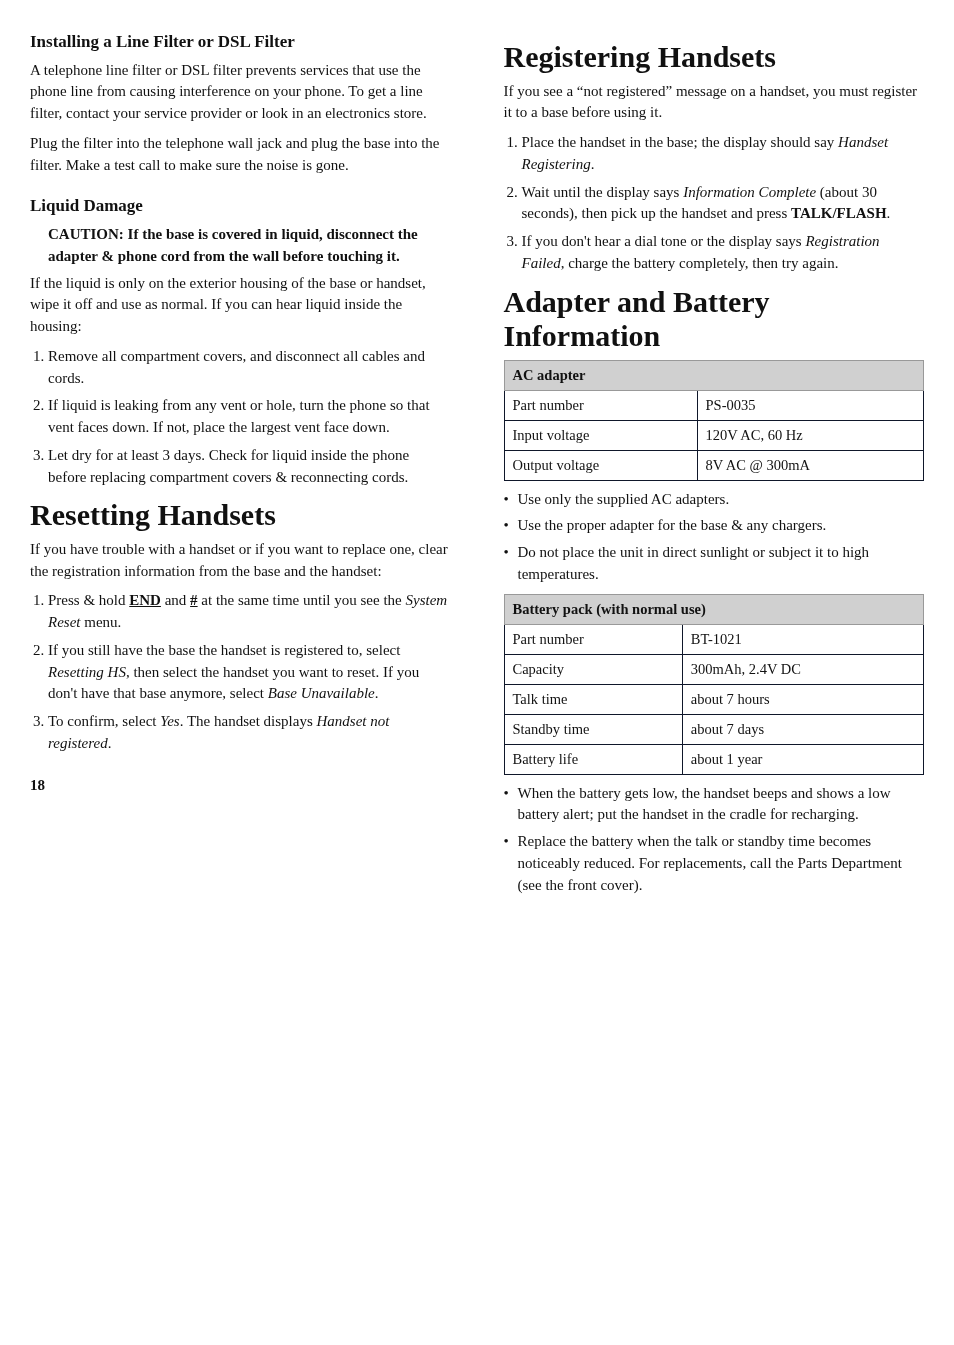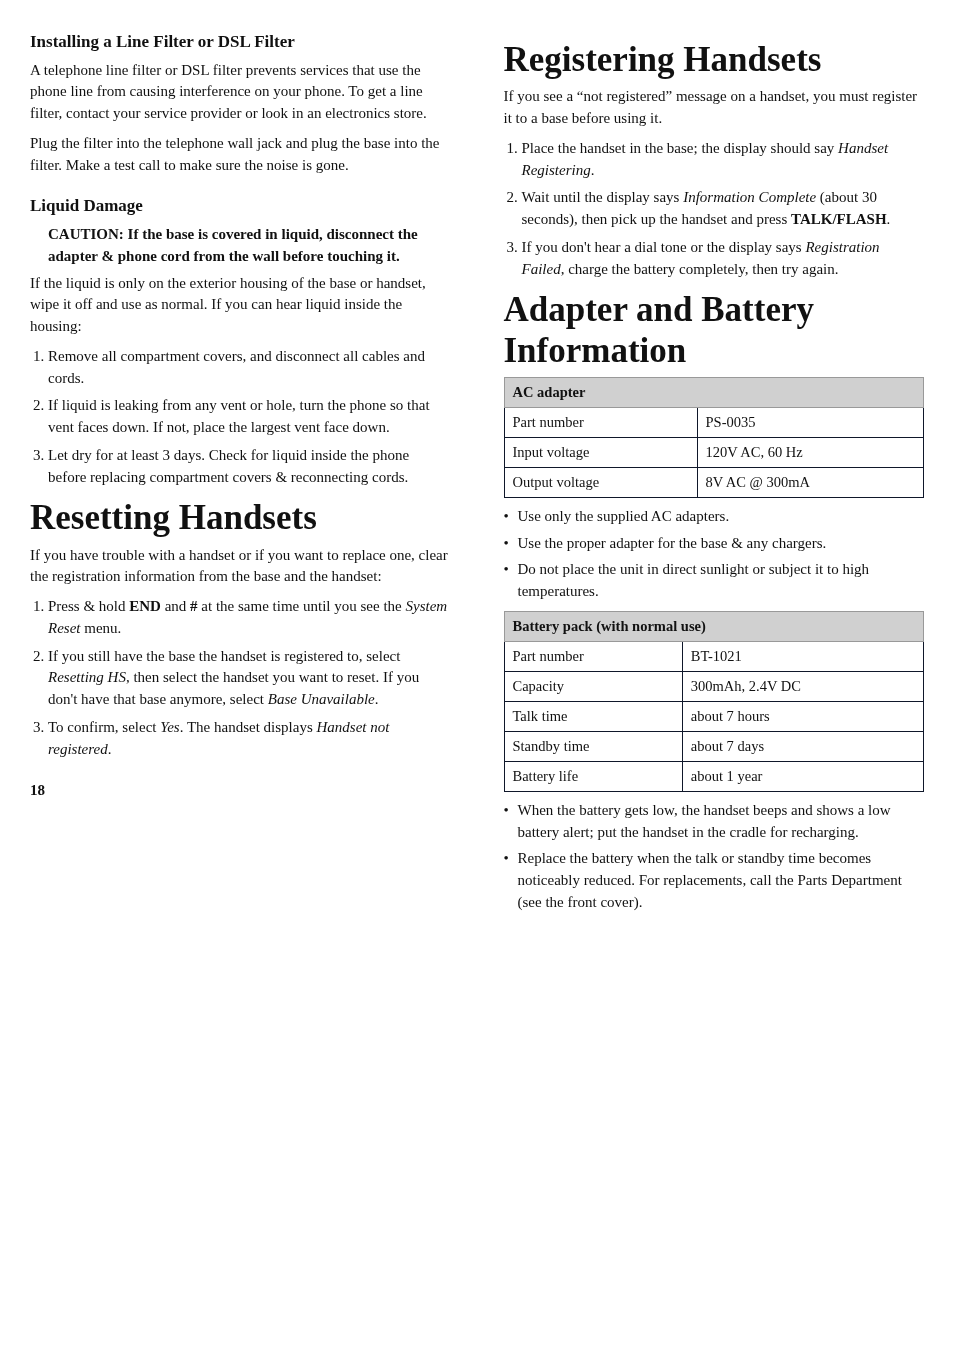--- a/index.html
+++ b/index.html
@@ -24,21 +24,21 @@
 
     h2 {
       font-size: 17px;
       font-weight: bold;
       margin-bottom: 5px;
       margin-top: 18px;
     }
     h2:first-child { margin-top: 0; }
 
     h1.section-title {
-      font-size: 35px;
+      font-size: 30px;
       font-weight: bold;
       margin-bottom: 6px;
       margin-top: 10px;
       line-height: 1.15;
     }
 
     p { margin-bottom: 8px; }
 
     ol {
       margin-left: 18px;
@@ -61,21 +61,21 @@
       position: absolute;
       left: 0;
     }
 
     .caution {
       font-weight: bold;
       margin-bottom: 5px;
     }
 
     em { font-style: italic; }
-    strong { font-weight: bold; }
+    strong { font-weight: bold; text-decoration: underline; }
 
     .small-caps { font-variant: small-caps; font-weight: bold; }
 
     table.info-table {
       width: 100%;
       border-collapse: collapse;
       margin-bottom: 8px;
       font-size: 14.5px;
     }
     table.info-table td {

